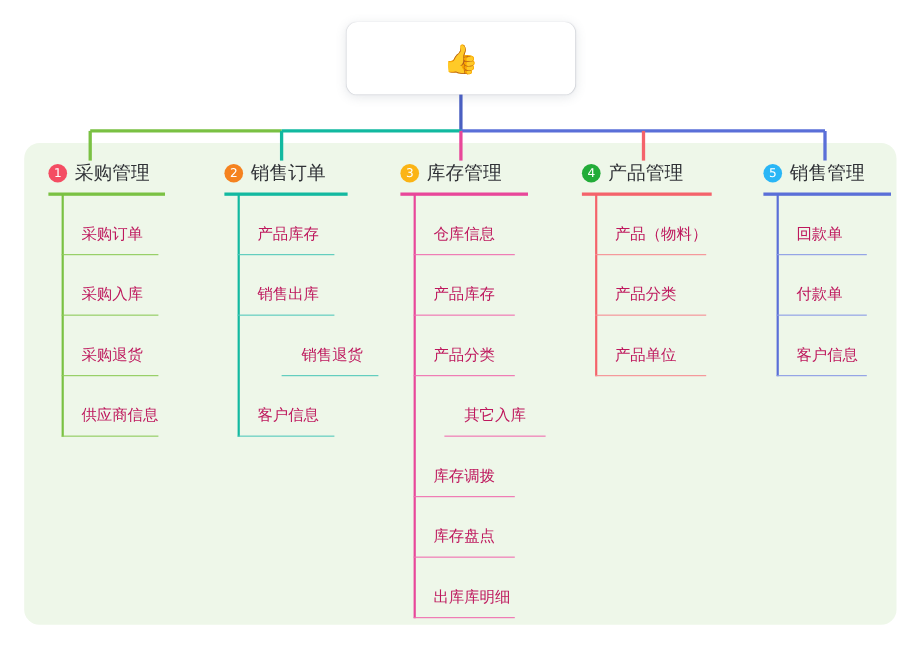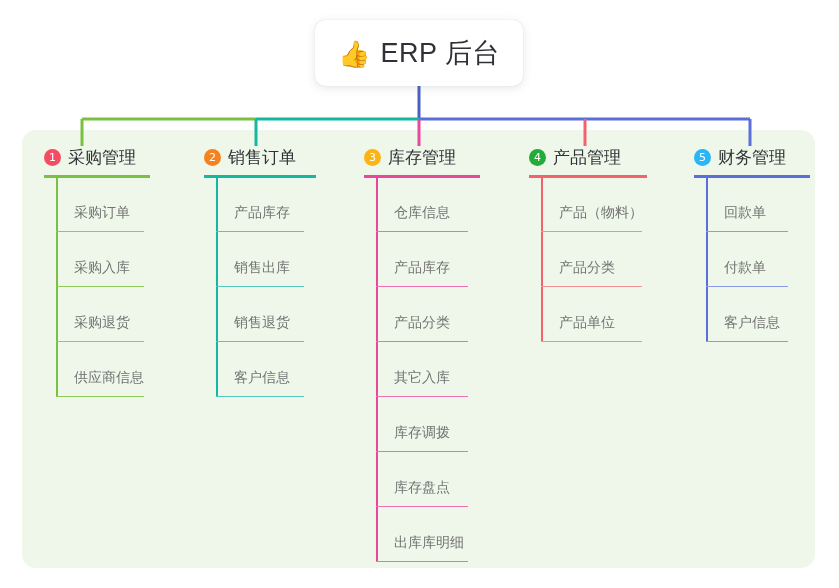--- a/index.html
+++ b/index.html
@@ -117,36 +117,35 @@
   .item {
     position: absolute;
     left: 16px;
     height: 55px;
   }
   .item-label {
     position: absolute;
     left: 18px;
     bottom: 10px;
     font-size: 14px;
-    color: #737373;
+    color: #be185d;
     white-space: nowrap;
   }
   .item-rule {
     position: absolute;
     left: 0;
     bottom: 0;
     height: 1.5px;
   }
 </style>
 </head>
 <body>
 
 <div id="root-card">
   <span id="root-emoji">👍</span>
-  <span id="root-title">ERP 后台</span>
 </div>
 
 <div id="panel"></div>
 
 <svg id="connectors" viewBox="0 0 839 588" width="839" height="588">
     <line x1="419" y1="86" x2="419" y2="119" stroke="#4a5fc1" stroke-width="3"></line>
     <line x1="82" y1="119" x2="256" y2="119" stroke="#7ac143" stroke-width="3"></line>
     <line x1="256" y1="119" x2="419" y2="119" stroke="#12b9a0" stroke-width="3"></line>
     <line x1="419" y1="119" x2="750" y2="119" stroke="#5a6fd8" stroke-width="3"></line>
     <line x1="82" y1="119" x2="82" y2="146" stroke="#7ac143" stroke-width="3"></line>
@@ -189,21 +188,21 @@
       <div class="col-rule" style="width: 112px; background: rgb(18, 185, 160);"></div>
       <div class="spine" style="height: 220px; background: rgb(18, 185, 160);"></div>
       <div class="item" style="top: 32px; width: 88px;">
         <span class="item-label">产品库存</span>
         <div class="item-rule" style="width: 88px; background: rgb(84, 201, 187);"></div>
       </div>
       <div class="item" style="top: 87px; width: 88px;">
         <span class="item-label">销售出库</span>
         <div class="item-rule" style="width: 88px; background: rgb(84, 201, 187);"></div>
       </div>
-      <div class="item" style="top: 142px; width: 88px;">
+      <div class="item" style="top: 142px; width: 88px; margin-left: 40px;">
         <span class="item-label">销售退货</span>
         <div class="item-rule" style="width: 88px; background: rgb(84, 201, 187);"></div>
       </div>
       <div class="item" style="top: 197px; width: 88px;">
         <span class="item-label">客户信息</span>
         <div class="item-rule" style="width: 88px; background: rgb(84, 201, 187);"></div>
       </div>
     </div>
     <div class="column" style="left: 360px;">
       <div class="col-header">
@@ -217,21 +216,21 @@
         <div class="item-rule" style="width: 92px; background: rgb(239, 111, 176);"></div>
       </div>
       <div class="item" style="top: 87px; width: 92px; text-decoration: underline;">
         <span class="item-label">产品库存</span>
         <div class="item-rule" style="width: 92px; background: rgb(239, 111, 176);"></div>
       </div>
       <div class="item" style="top: 142px; width: 92px;">
         <span class="item-label">产品分类</span>
         <div class="item-rule" style="width: 92px; background: rgb(239, 111, 176);"></div>
       </div>
-      <div class="item" style="top: 197px; width: 92px;">
+      <div class="item" style="top: 197px; width: 92px; margin-left: 28px;">
         <span class="item-label">其它入库</span>
         <div class="item-rule" style="width: 92px; background: rgb(239, 111, 176);"></div>
       </div>
       <div class="item" style="top: 252px; width: 92px;">
         <span class="item-label">库存调拨</span>
         <div class="item-rule" style="width: 92px; background: rgb(239, 111, 176);"></div>
       </div>
       <div class="item" style="top: 307px; width: 92px;">
         <span class="item-label">库存盘点</span>
         <div class="item-rule" style="width: 92px; background: rgb(239, 111, 176);"></div>
@@ -257,21 +256,21 @@
         <div class="item-rule" style="width: 101px; background: rgb(245, 142, 147);"></div>
       </div>
       <div class="item" style="top: 142px; width: 101px;">
         <span class="item-label">产品单位</span>
         <div class="item-rule" style="width: 101px; background: rgb(245, 142, 147);"></div>
       </div>
     </div>
     <div class="column" style="left: 690px;">
       <div class="col-header">
         <span class="col-badge" style="background: rgb(41, 182, 246);">5</span>
-        <span class="col-title">财务管理</span>
+        <span class="col-title">销售管理</span>
       </div>
       <div class="col-rule" style="width: 116px; background: rgb(90, 111, 216);"></div>
       <div class="spine" style="height: 165px; background: rgb(90, 111, 216);"></div>
       <div class="item" style="top: 32px; width: 82px;">
         <span class="item-label">回款单</span>
         <div class="item-rule" style="width: 82px; background: rgb(139, 156, 230);"></div>
       </div>
       <div class="item" style="top: 87px; width: 82px;">
         <span class="item-label">付款单</span>
         <div class="item-rule" style="width: 82px; background: rgb(139, 156, 230);"></div>

